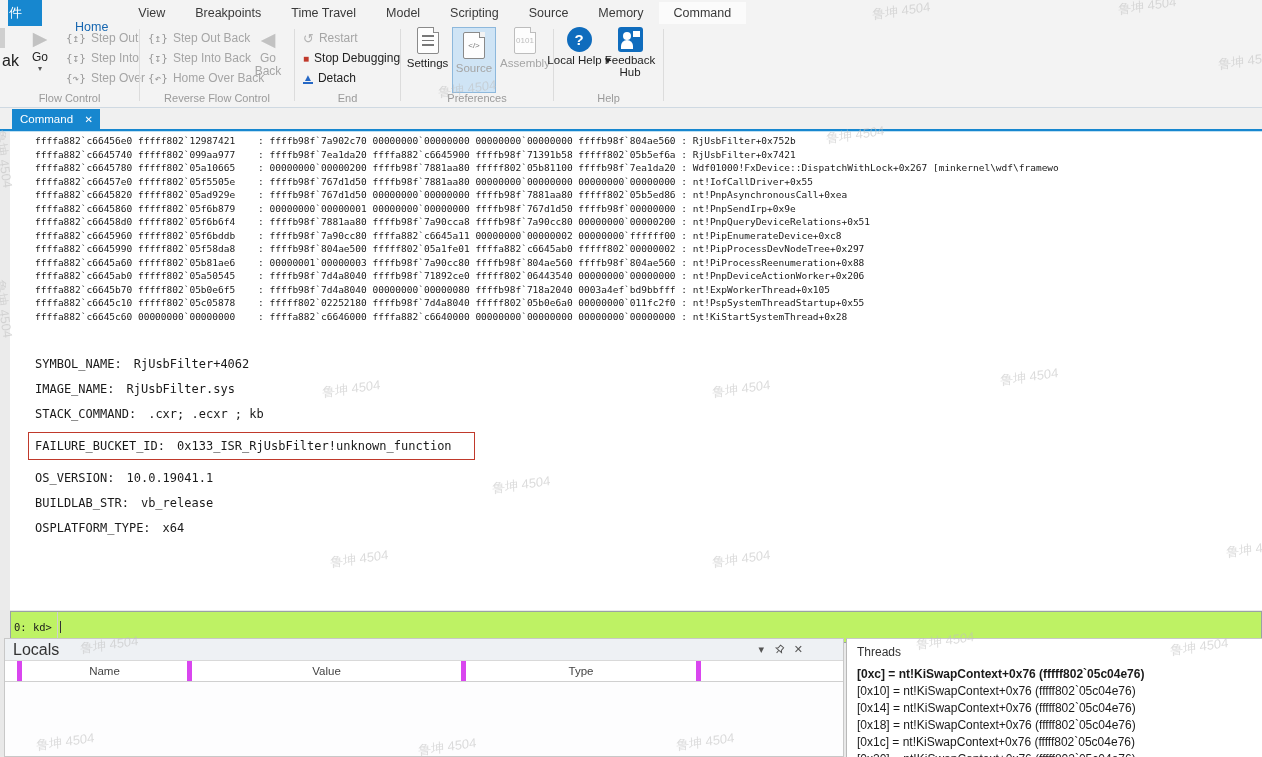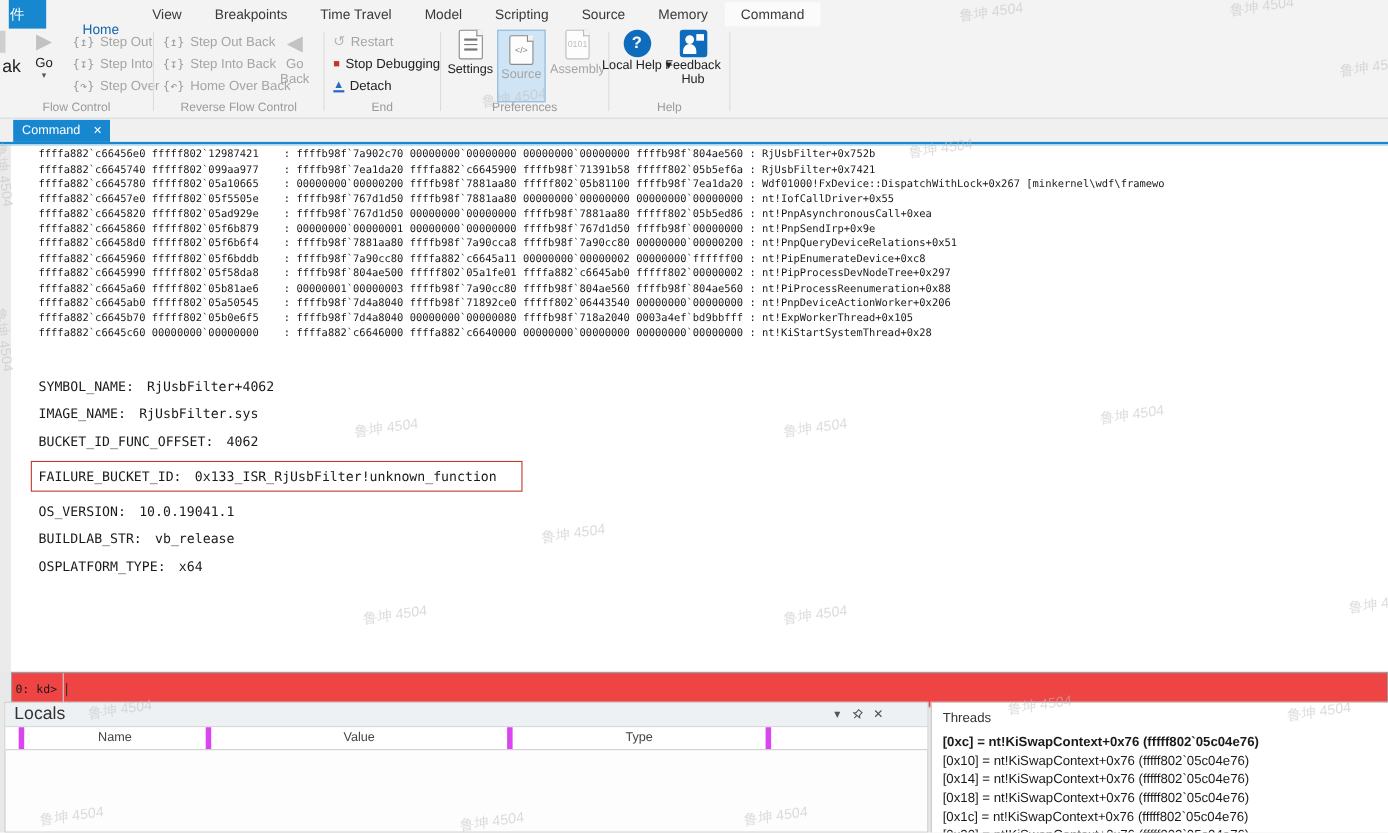--- a/index.html
+++ b/index.html
@@ -77,21 +77,21 @@
   #left-gutter { position:absolute; left:0; top:132px; width:10px; height:478px; background:#ebebeb; z-index:4; }
   #cmd-content { position:absolute; left:10px; top:132px; width:1252px; height:478px; background:#fff;
                  overflow:hidden; z-index:4; padding:2px 0 0 25px;
                  font-family:"DejaVu Sans Mono","Liberation Mono",monospace; }
   .stack-line { white-space:pre; font-size:9.5px; line-height:13.5px; color:#1a1a1a; }
   #info-block { margin-top:34px; font-size:12px; color:#1a1a1a; }
   .info-line { line-height:14px; margin-bottom:11px; white-space:pre; }
   .info-line .val { margin-left:12px; }
   .link { color:#0b5bc2; text-decoration:underline; }
   .red-box { display:inline-block; border:1.6px solid #c0392b; padding:6px 22px 6px 6px; margin-left:-7px; }
-  #prompt-row { position:absolute; left:10px; top:611px; width:1252px; height:32px; background:#ef4444;
+  #prompt-row { position:absolute; left:10px; top:611px; width:1252px; height:32px; background:#bef264;
                 border:1px solid #9aa0a6; z-index:5; display:flex; align-items:center; }
   #prompt-label { font-family:"DejaVu Sans Mono","Liberation Mono",monospace; font-size:10.5px;
                   color:#1a1a1a; padding:0 5px 0 3px; border-right:1px solid #cfcfcf; height:100%;
                   display:flex; align-items:center; }
   #prompt-caret { width:1px; height:12px; background:#333; margin-left:2px; }
   #cmd-input { flex:1; height:100%; }
 
   
   #locals-panel { position:absolute; left:4px; top:638px; width:840px; height:119px; background:#fdfdfe;
                   border:1px solid #c8c8c8; z-index:5; }
@@ -249,27 +249,28 @@
       <div class="stack-line">ffffa882`c6645780 fffff802`05a10665    : 00000000`00000200 ffffb98f`7881aa80 fffff802`05b81100 ffffb98f`7ea1da20 : Wdf01000!FxDevice::DispatchWithLock+0x267 [minkernel\wdf\framewo</div>
       <div class="stack-line">ffffa882`c66457e0 fffff802`05f5505e    : ffffb98f`767d1d50 ffffb98f`7881aa80 00000000`00000000 00000000`00000000 : nt!IofCallDriver+0x55</div>
       <div class="stack-line">ffffa882`c6645820 fffff802`05ad929e    : ffffb98f`767d1d50 00000000`00000000 ffffb98f`7881aa80 fffff802`05b5ed86 : nt!PnpAsynchronousCall+0xea</div>
       <div class="stack-line">ffffa882`c6645860 fffff802`05f6b879    : 00000000`00000001 00000000`00000000 ffffb98f`767d1d50 ffffb98f`00000000 : nt!PnpSendIrp+0x9e</div>
       <div class="stack-line">ffffa882`c66458d0 fffff802`05f6b6f4    : ffffb98f`7881aa80 ffffb98f`7a90cca8 ffffb98f`7a90cc80 00000000`00000200 : nt!PnpQueryDeviceRelations+0x51</div>
       <div class="stack-line">ffffa882`c6645960 fffff802`05f6bddb    : ffffb98f`7a90cc80 ffffa882`c6645a11 00000000`00000002 00000000`ffffff00 : nt!PipEnumerateDevice+0xc8</div>
       <div class="stack-line">ffffa882`c6645990 fffff802`05f58da8    : ffffb98f`804ae500 fffff802`05a1fe01 ffffa882`c6645ab0 fffff802`00000002 : nt!PipProcessDevNodeTree+0x297</div>
       <div class="stack-line">ffffa882`c6645a60 fffff802`05b81ae6    : 00000001`00000003 ffffb98f`7a90cc80 ffffb98f`804ae560 ffffb98f`804ae560 : nt!PiProcessReenumeration+0x88</div>
       <div class="stack-line">ffffa882`c6645ab0 fffff802`05a50545    : ffffb98f`7d4a8040 ffffb98f`71892ce0 fffff802`06443540 00000000`00000000 : nt!PnpDeviceActionWorker+0x206</div>
       <div class="stack-line">ffffa882`c6645b70 fffff802`05b0e6f5    : ffffb98f`7d4a8040 00000000`00000080 ffffb98f`718a2040 0003a4ef`bd9bbfff : nt!ExpWorkerThread+0x105</div>
+      <div class="stack-line">ffffa882`c6645c10 fffff802`05c05878    : fffff802`02252180 ffffb98f`7d4a8040 fffff802`05b0e6a0 00000000`011fc2f0 : nt!PspSystemThreadStartup+0x55</div>
       <div class="stack-line">ffffa882`c6645c60 00000000`00000000    : ffffa882`c6646000 ffffa882`c6640000 00000000`00000000 00000000`00000000 : nt!KiStartSystemThread+0x28</div>
     </div>
 
     <div id="info-block">
       <div class="info-line"><span>SYMBOL_NAME:</span><span class="val">RjUsbFilter+4062</span></div>
       <div class="info-line"><span>IMAGE_NAME:</span><span class="val">RjUsbFilter.sys</span></div>
-      <div class="info-line"><span>BUCKET_ID_FUNC_OFFSET:</span><span class="val">4062</span></div>
+      <div class="info-line"><span>STACK_COMMAND:</span><span class="val">.cxr; .ecxr ; kb</span></div>
       <div class="info-line"><span class="red-box"><span>FAILURE_BUCKET_ID:</span><span class="val">0x133_ISR_RjUsbFilter!unknown_function</span></span></div>
       <div class="info-line"><span>OS_VERSION:</span><span class="val">10.0.19041.1</span></div>
       <div class="info-line"><span>BUILDLAB_STR:</span><span class="val">vb_release</span></div>
       <div class="info-line"><span>OSPLATFORM_TYPE:</span><span class="val">x64</span></div>
     </div>
   </div>
 
   <div id="prompt-row">
     <span id="prompt-label">0: kd&gt;</span>
     <span id="prompt-caret"></span>

